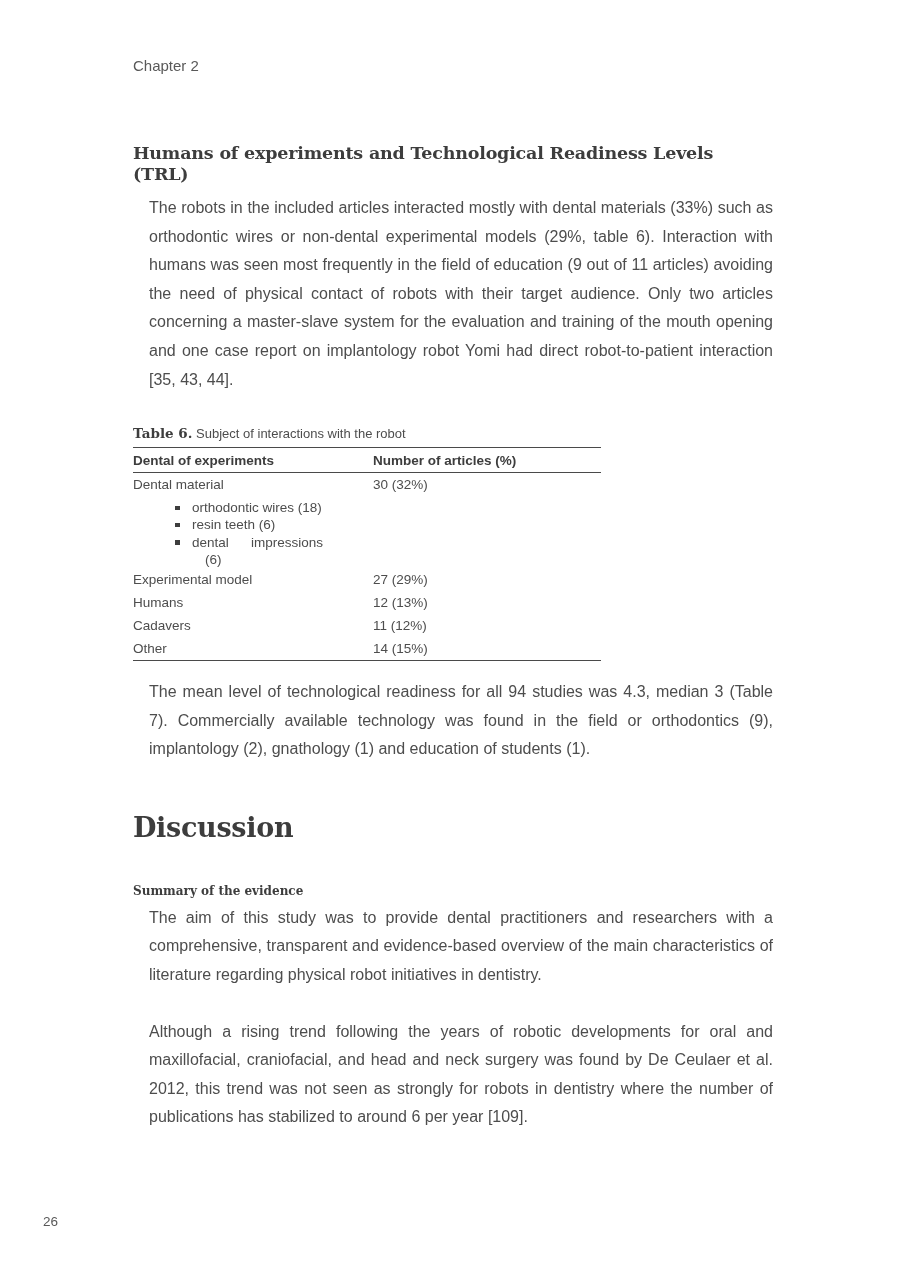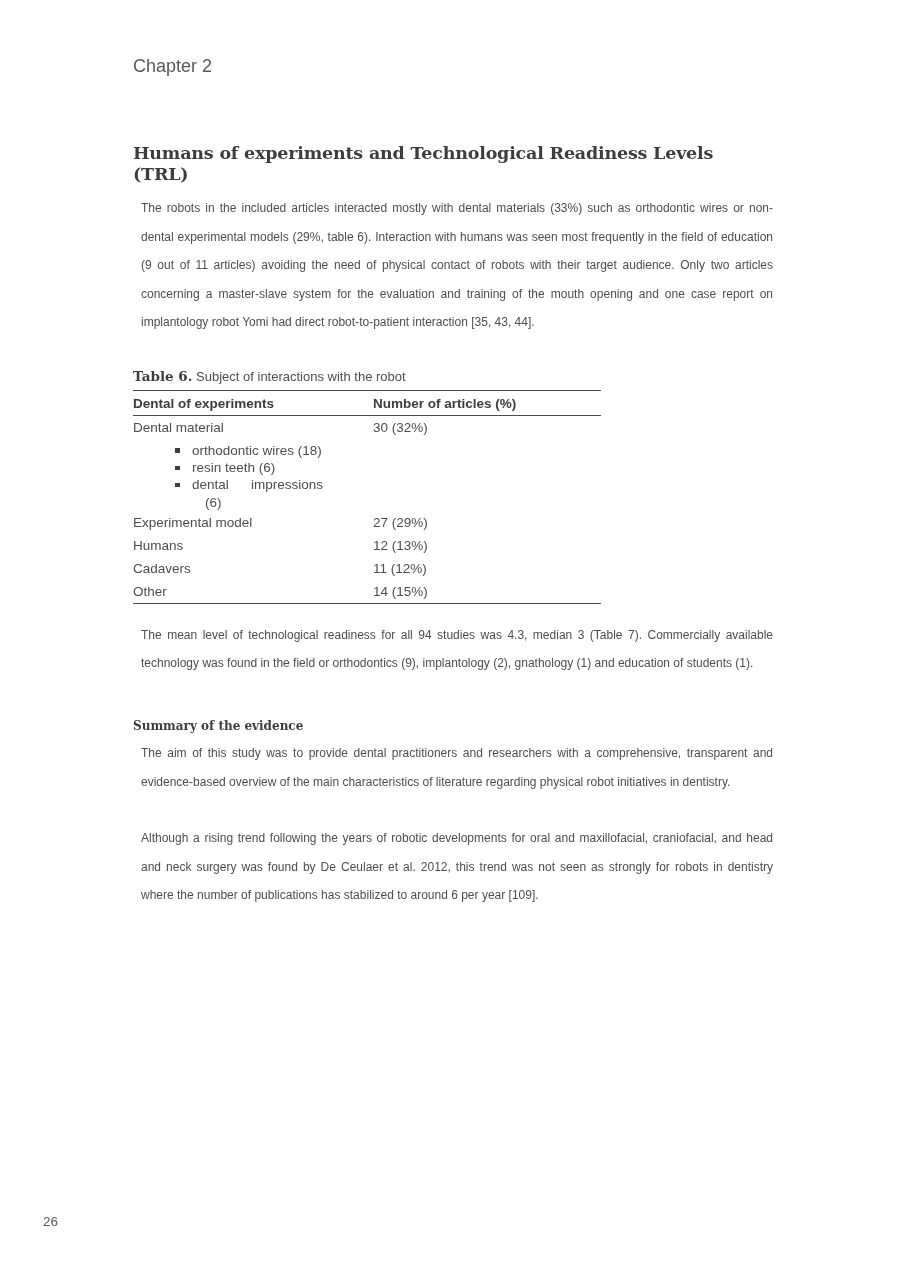--- a/index.html
+++ b/index.html
@@ -12,36 +12,36 @@
     color: #4d4d4d;
     overflow: hidden;
     box-sizing: border-box;
   }
   .content {
     margin-left: 133px;
     width: 640px;
   }
   .chapter-label {
     padding-top: 57px;
-    font-size: 18px;
+    font-size: 15px;
     line-height: 18px;
     color: #595959;
   }
   h2.section-heading {
     margin: 68px 0 0 0;
     font-family: "DejaVu Serif", "Liberation Serif", serif;
     font-size: 17.5px;
     line-height: 21px;
     font-weight: bold;
     color: #3d3d3d;
     letter-spacing: -0.2px;
   }
   p.body-par {
-    margin: 9px 0 0 8px;
-    font-size: 12px;
+    margin: 9px 0 0 16px;
+    font-size: 16px;
     line-height: 28.6px;
     text-align: justify;
     color: #4d4d4d;
   }
   p.body-par2 { margin-top: 17px; }
   .table-caption {
     margin-top: 30px;
     font-size: 13px;
     line-height: 18px;
     color: #4d4d4d;
@@ -179,20 +179,21 @@
         </tr>
         <tr>
           <td class="row-cell">Other</td>
           <td class="row-cell">14 (15%)</td>
         </tr>
       </tbody>
     </table>
 
     <p class="body-par body-par2">The mean level of technological readiness for all 94 studies was 4.3, median 3 (Table 7). Commercially available technology was found in the field or orthodontics (9), implantology (2), gnathology (1) and education of students (1).</p>
 
+    <h1 class="discussion-heading">Discussion</h1>
 
     <h3 class="sub-heading">Summary of the evidence</h3>
 
     <p class="body-par after-sub">The aim of this study was to provide dental practitioners and researchers with a comprehensive, transparent and evidence-based overview of the main characteristics of literature regarding physical robot initiatives in dentistry.</p>
 
     <p class="body-par gap-par">Although a rising trend following the years of robotic developments for oral and maxillofacial, craniofacial, and head and neck surgery was found by De Ceulaer et al. 2012, this trend was not seen as strongly for robots in dentistry where the number of publications has stabilized to around 6 per year [109].</p>
 
   </div>
 
   <div class="page-number">26</div>

